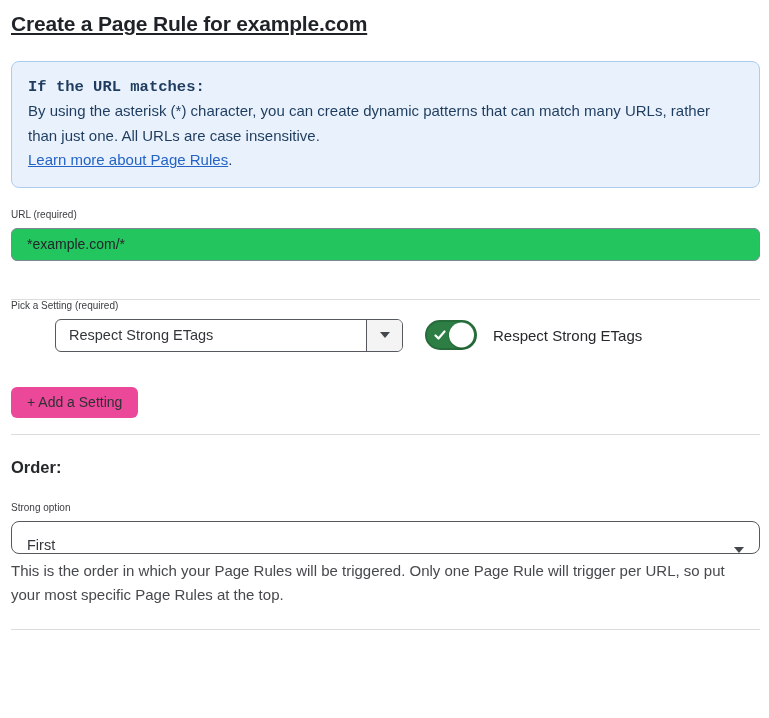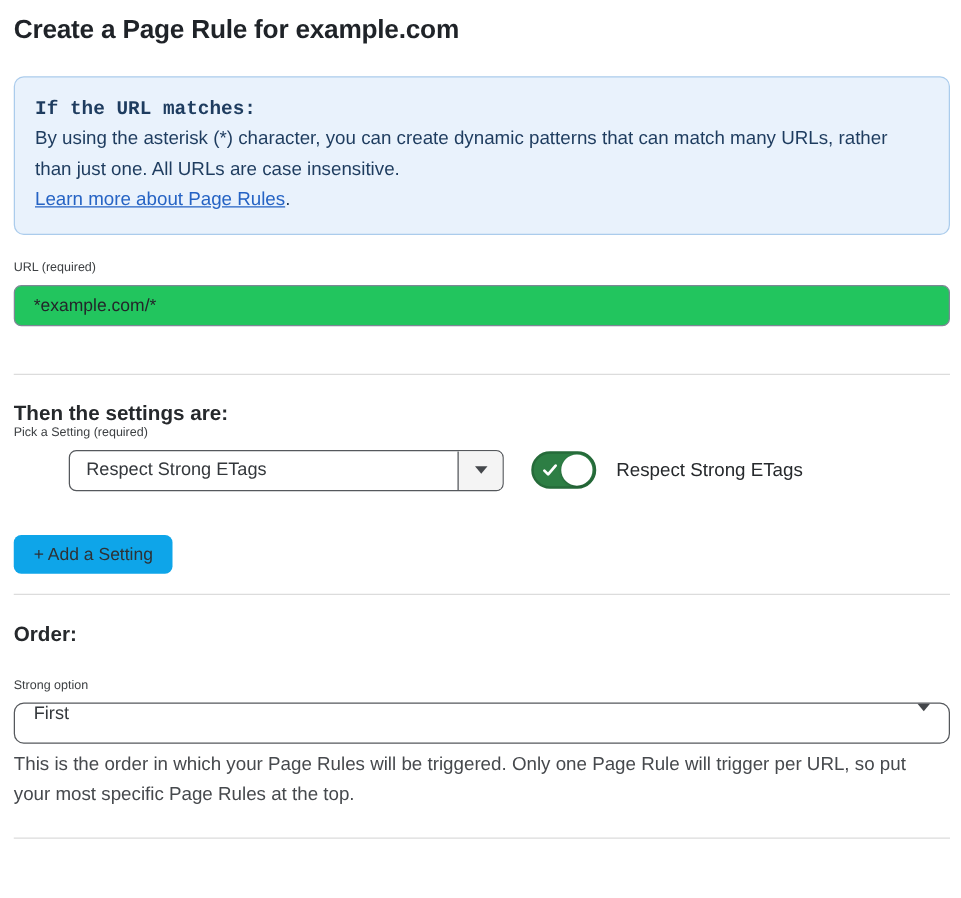--- a/index.html
+++ b/index.html
@@ -13,20 +13,21 @@
     width: 769px;
     min-height: 718px;
     padding: 10px 9px 20px 11px;
   }
   .page-title {
     font-size: 21px;
     font-weight: 700;
     letter-spacing: -0.2px;
     color: #1f2328;
     margin-top: 2px;
+    text-decoration: underline;
   }
   
   .info-box {
     margin-top: 25px;
     background: #e9f2fc;
     border: 1px solid #abccec;
     border-radius: 8px;
     padding: 13px 16px 14px 16px;
     color: #1e3c5f;
     font-size: 15px;
@@ -163,41 +164,41 @@
     justify-content: center;
     border: none;
     border-radius: 6px;
     font-family: "Liberation Sans", "DejaVu Sans", sans-serif;
     font-size: 14.5px;
     cursor: pointer;
     height: 34px;
     padding: 0 18px;
   }
   .btn-gray {
-    background: #0ea5e9;
+    background: #ec4899;
     color: #2e3134;
   }
   .add-setting-btn {
     margin-top: 35px;
     height: 31px;
     padding: 0 16px;
     font-size: 14px;
   }
   .order-heading { margin-top: 23px; }
   .order-label { margin-top: 25px; }
   
   .order-select {
     margin-top: 8px;
     width: 749px;
     height: 33px;
     background: #ffffff;
     border: 1px solid #55585c;
     border-radius: 8px;
     display: flex;
-    align-items: flex-start;
+    align-items: flex-end;
     justify-content: space-between;
     padding: 0 15px;
     cursor: pointer;
   }
   .order-select .select-value {
     font-size: 14.5px;
     color: #33373b;
   }
   .help-text {
     margin-top: 5px;
@@ -218,21 +219,20 @@
     <div class="info-heading">If the URL matches:</div>
     <div class="info-body">By using the asterisk (*) character, you can create dynamic patterns that can match many URLs, rather than just one. All URLs are case insensitive.</div>
     <div><a class="info-link">Learn more about Page Rules</a><span class="info-link-suffix">.</span></div>
   </div>
 
   <label class="field-label url-label">URL (required)</label>
   <input class="url-input" type="text" value="*example.com/*" style="">
 
   <hr class="divider divider-1">
 
-  <h2 class="section-heading settings-heading">Then the settings are:</h2>
 
   <label class="field-label picker-label">Pick a Setting (required)</label>
 
   <div class="setting-row">
     <div class="select-box">
       <div class="select-value">Respect Strong ETags</div>
       <div class="select-arrow-btn">
         <span class="caret-down"></span>
       </div>
     </div>

